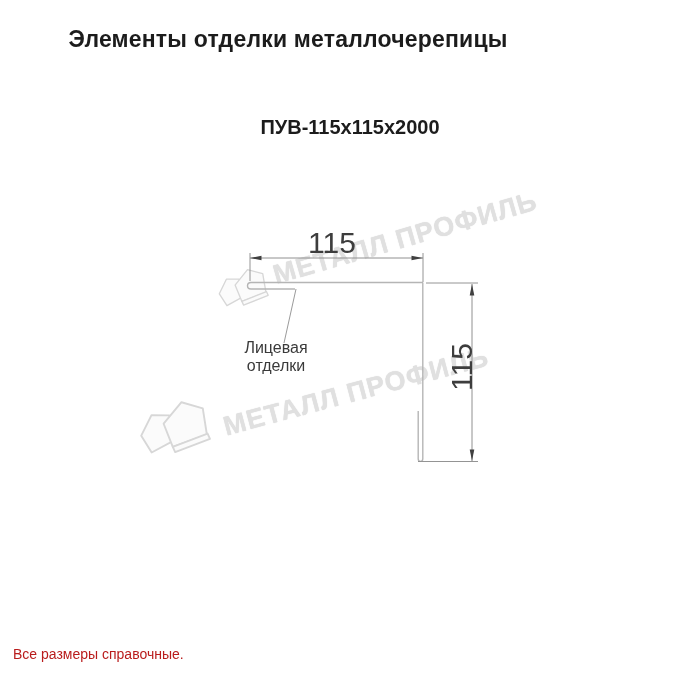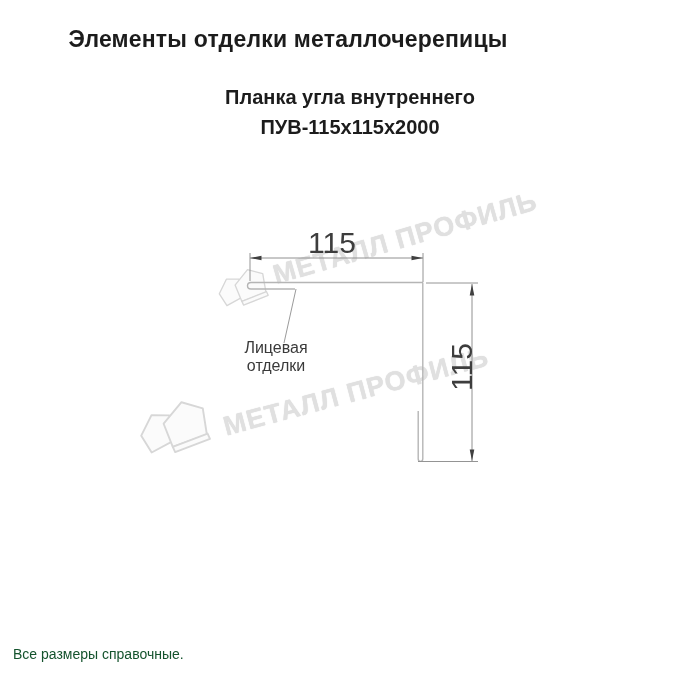--- a/index.html
+++ b/index.html
@@ -72,21 +72,21 @@
   .wm2 {
     left: 135px; top: 398px; width: 480px; height: 58px;
     transform: rotate(-15deg);
     transform-origin: 0 50%;
   }
   .wm2 .wm-logo { position: absolute; left: 0; top: 10px; }
   .wm2 .wm-text { left: 86px; top: 37px; }
 
   .footer {
     left: 13px; top: 645px;
-    font-size: 14px; line-height: 19px; color: #14532d;
+    font-size: 14px; line-height: 19px; color: #b91c1c;
   }
 </style>
 </head>
 <body>
 
 <div class="canvas">
 
   <div class="abs watermark wm1">
     <svg class="wm-logo" width="54" height="40" viewBox="0 0 80 58">
       <g fill="#fbfbfb" stroke="#d7d7d7" stroke-width="2" stroke-linejoin="round">
@@ -103,21 +103,20 @@
       <g fill="#fbfbfb" stroke="#d7d7d7" stroke-width="2" stroke-linejoin="round">
         <path d="M4,30 L20,12 L38,17 L40,43 L10,50 Z"></path>
         <path d="M30,24 L54,7 L74,19 L71,47 L33,50 Z"></path>
         <path d="M33,50 L72,46 L73,52 L34,56 Z"></path>
       </g>
     </svg>
     <span class="wm-text">МЕТАЛЛ ПРОФИЛЬ</span>
   </div>
 
   <div class="abs title">Элементы отделки металлочерепицы</div>
-  <div class="abs product-name">Планка угла внутреннего</div>
   <div class="abs product-code">ПУВ-115х115х2000</div>
 
   <svg class="abs drawing-svg" viewBox="0 0 700 700">
 
     <g>
       <path d="M423,282.5 L251,282.5 Q247.5,282.5 247.5,285.8 Q247.5,289 251,289 L295,289" fill="none" stroke="#b5b5b5" stroke-width="1.4"></path>
 
       <path d="M422.8,282.5 L422.8,458.8 Q422.8,461.4 420.4,461.4 Q418.2,461.4 418.2,458.8 L418.2,411" fill="none" stroke="#b5b5b5" stroke-width="1.4"></path>
     </g>
 

